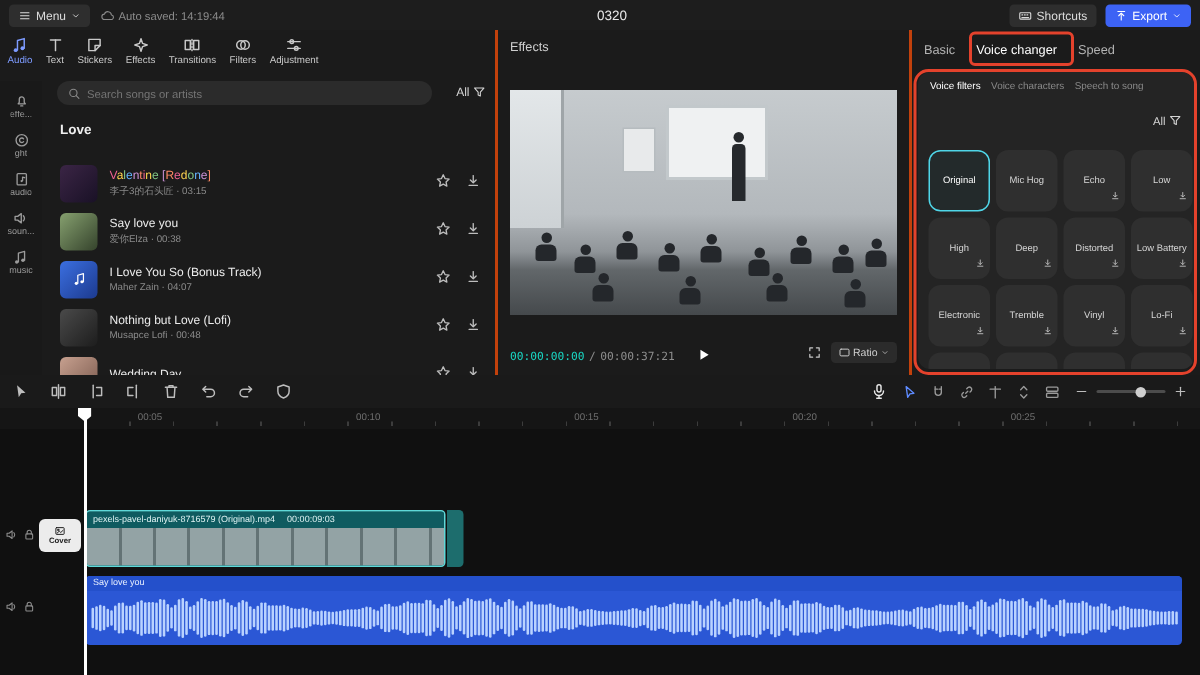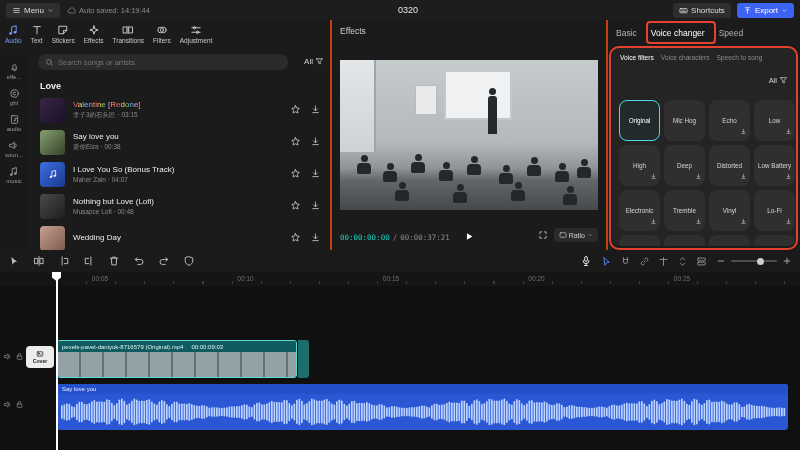--- a/index.html
+++ b/index.html
@@ -27,21 +27,21 @@
 
 #audio-rail{position:absolute;left:0;top:34px;width:28px;height:196px;display:flex;flex-direction:column;align-items:center;gap:8px;padding-top:8px;background:#191919}
 .rail-item{display:flex;flex-direction:column;align-items:center;gap:1px;color:#9b9b9b;cursor:pointer}
 .rail-lb{font-size:6px;max-width:26px;white-space:nowrap;overflow:hidden}
 
 #audio-content{position:absolute;left:28px;top:28px;width:302px;height:202px;overflow:hidden}
 .search-box{position:absolute;left:10px;top:6px;width:250px;height:16px;background:#2b2b2b;border-radius:8px;display:flex;align-items:center;gap:4px;padding:0 7px;color:#8a8a8a}
 .search-box input{flex:1;min-width:0;background:transparent;border:none;outline:none;color:#cfcfcf;font-size:7.5px;font-family:inherit}
 .filter-all{position:absolute;right:6px;top:9px;display:flex;align-items:center;gap:2px;font-size:8px;color:#d5d5d5;cursor:pointer}
 .section-title{position:absolute;left:12px;top:33px;font-size:9px;font-weight:bold;color:#efefef}
-#song-list{position:absolute;left:0;top:46px;width:302px;height:156px;overflow:hidden}
+#song-list{position:absolute;left:0;top:58px;width:302px;height:156px;overflow:hidden}
 .song-row{position:relative;height:32px;display:flex;align-items:center;padding-left:12px;cursor:pointer}
 .song-thumb{width:25px;height:25px;border-radius:4px;flex:none;display:flex;align-items:center;justify-content:center;color:#fff}
 .t0{background:linear-gradient(135deg,#3b2545,#191126)}
 .t1{background:linear-gradient(135deg,#86a06f,#35432c)}
 .t2{background:linear-gradient(135deg,#3b6fe0,#1c3a8f)}
 .t3{background:linear-gradient(135deg,#4a4a4a,#1d1d1d)}
 .t4{background:linear-gradient(135deg,#c7a08f,#7a5a4e)}
 .song-meta{margin-left:8px;flex:1;min-width:0}
 .song-title{font-size:8px;color:#ececec;white-space:nowrap;overflow:hidden}
 .song-sub{font-size:6.5px;color:#8a8a8a;margin-top:2px;white-space:nowrap;overflow:hidden}

